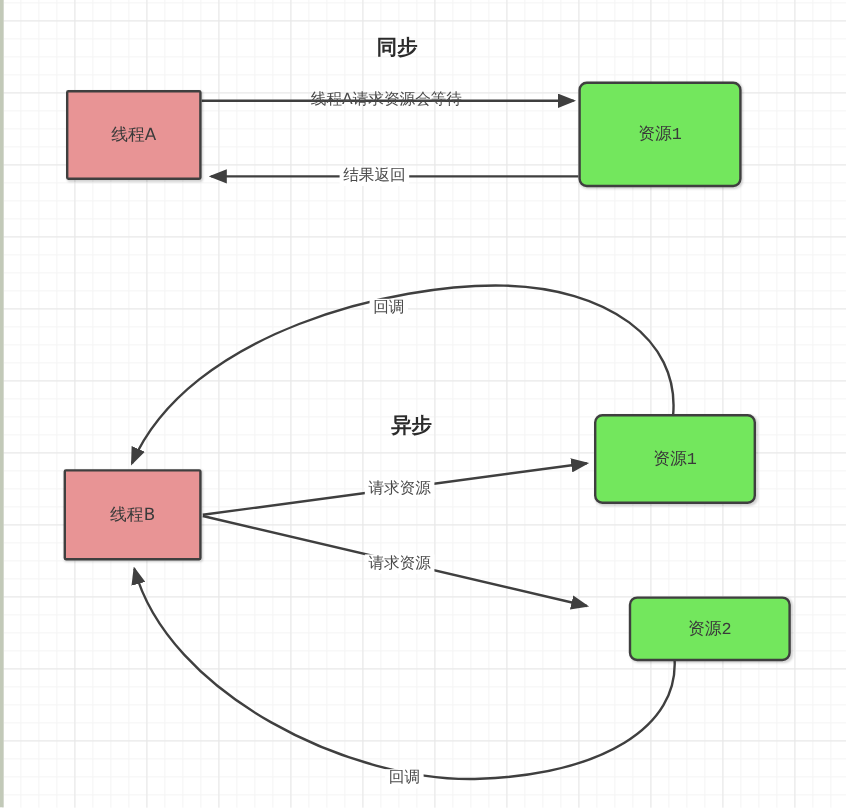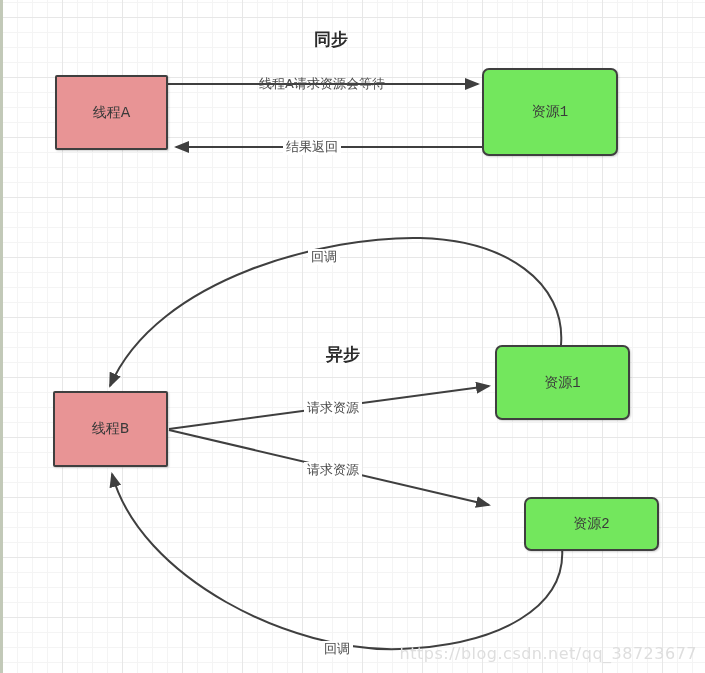--- a/index.html
+++ b/index.html
@@ -90,15 +90,14 @@
   </div>
   <div class="node resource" style="left:524px;top:473px;width:135px;height:54px;margin-top:24px;">
     <span>资源2</span>
   </div>
 
   <div class="edge-label boxed" style="left:333px;top:408px;">请求资源</div>
   <div class="edge-label boxed" style="left:333px;top:470px;">请求资源</div>
   <div class="edge-label boxed" style="left:324px;top:257px;">回调</div>
   <div class="edge-label boxed" style="left:337px;top:649px;">回调</div>
 
-  <div class="watermark">https://blog.csdn.net/qq_38723677</div>
 
 </div>
 
 </body></html>

